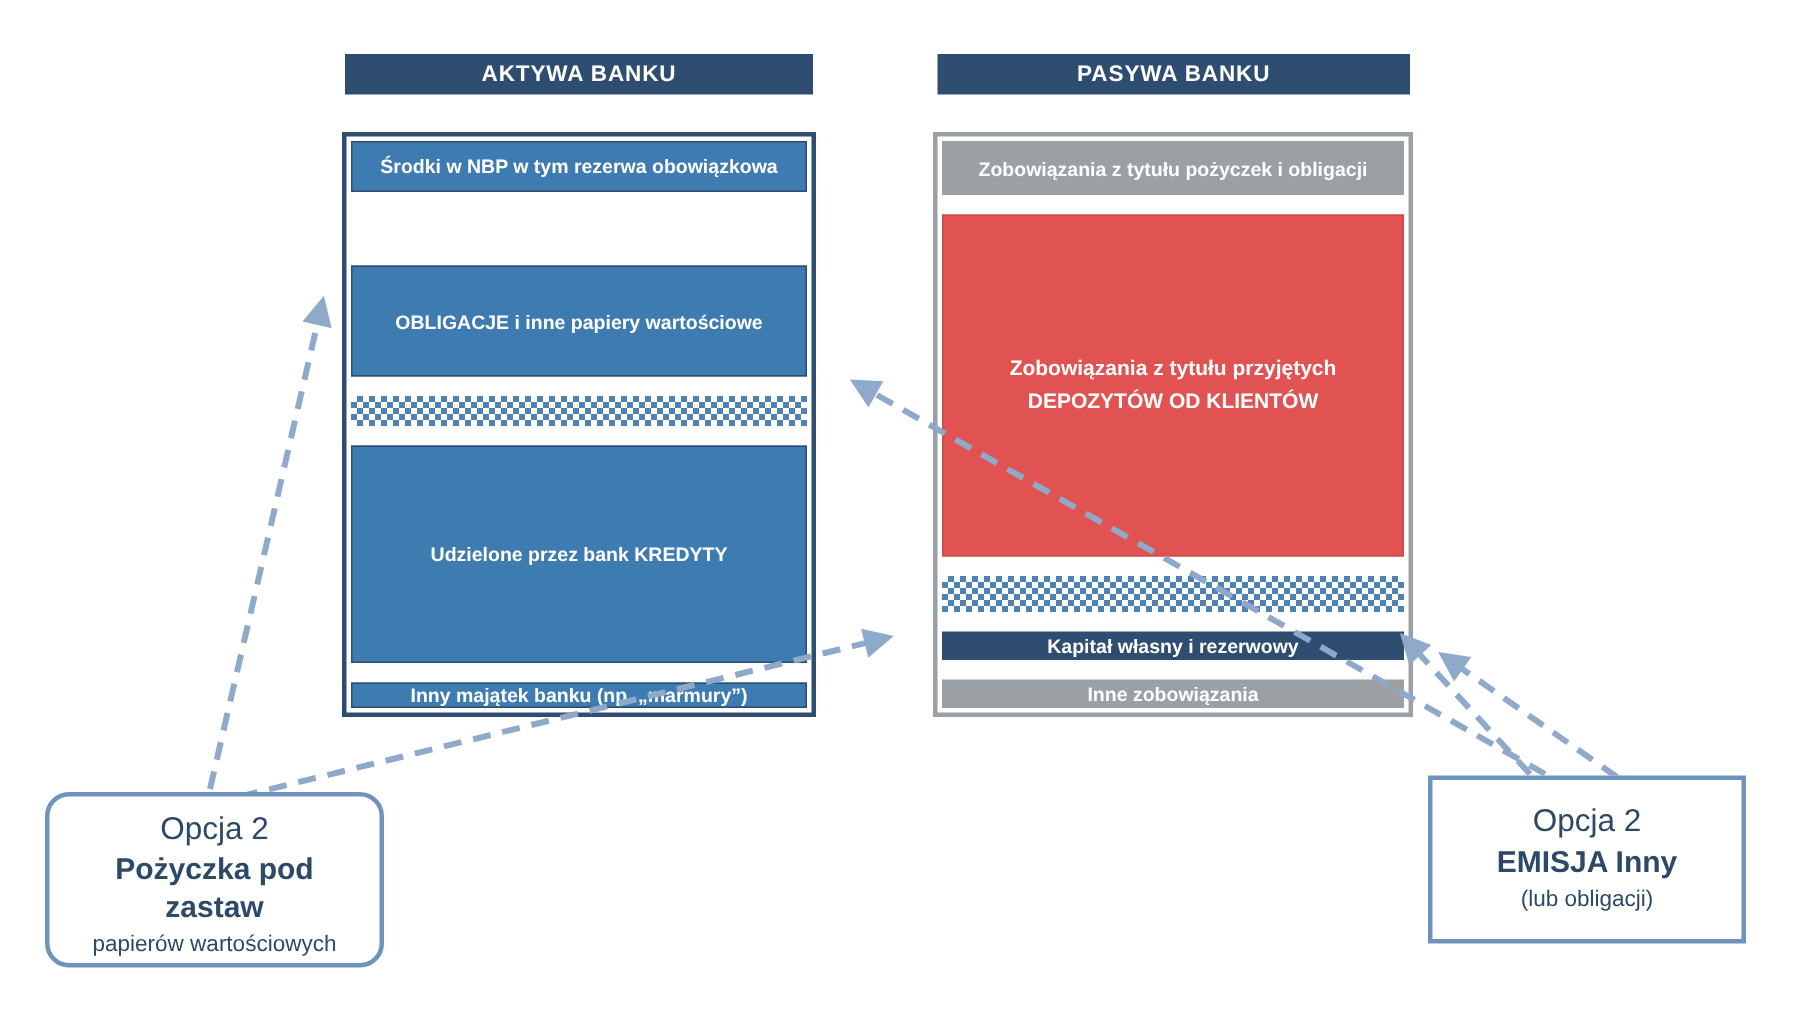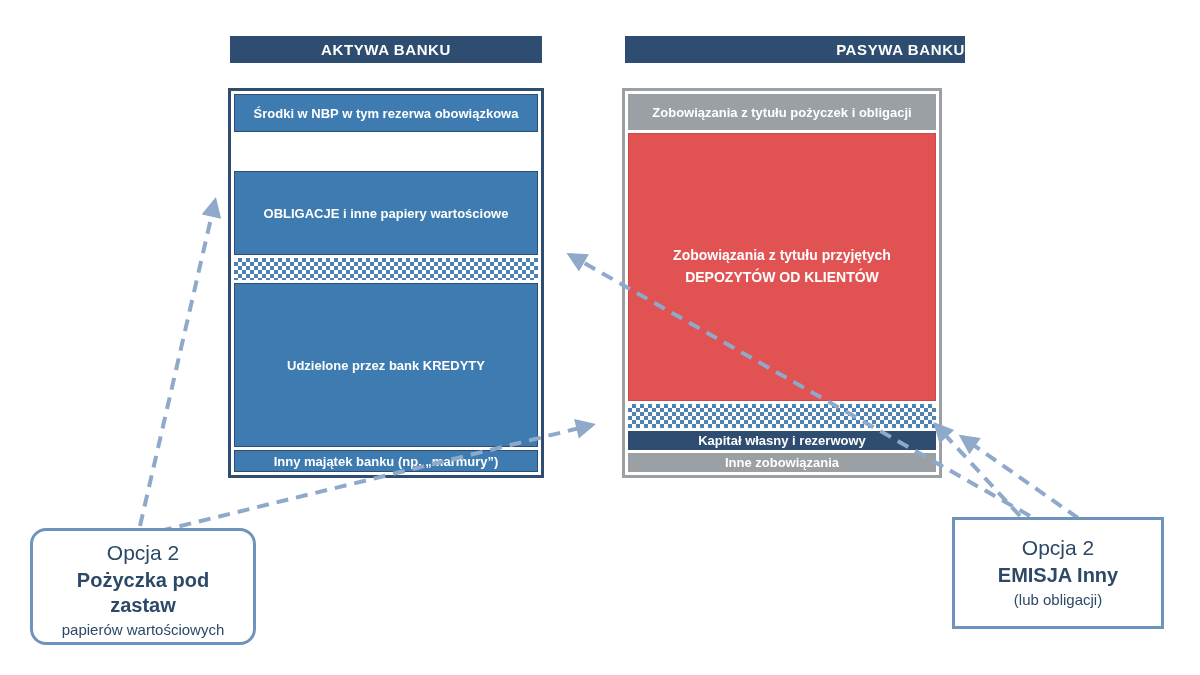--- a/index.html
+++ b/index.html
@@ -7,26 +7,26 @@
     position:relative;width:1200px;height:675px;background:#ffffff;
     font-family:"Liberation Sans", sans-serif;overflow:hidden;
   }
   
   .col-header{
     position:absolute;height:27px;line-height:27px;text-align:center;
     background:#2e4d71;color:#ffffff;font-size:15px;font-weight:bold;
     letter-spacing:0.6px;z-index:1;
   }
   .assets-header{left:230px;top:36px;width:312px;}
-  .liab-header{left:625px;top:36px;width:340px;text-align:right;}
+  .liab-header{left:625px;top:36px;width:315px;}
 
   
   .col{
     position:absolute;top:88px;height:390px;box-sizing:border-box;
-    display:flex;flex-direction:column;gap:3px;padding:3px;background:#ffffff;z-index:1;
+    display:flex;flex-direction:column;gap:13px;padding:3px;background:#ffffff;z-index:1;
   }
   .assets-col{left:228px;width:316px;border:3px solid #2e4d71;}
   .liab-col{left:622px;width:320px;border:3px solid #9aa0a4;}
 
   .box{
     display:flex;align-items:center;justify-content:center;text-align:center;
     color:#ffffff;font-weight:bold;font-size:13px;padding:0 10px;box-sizing:border-box;
   }
   .blue{background:#3d7bb0;border:1px solid #2e4d71;}
   .red{background:#e05352;border:1px solid #c94b4a;font-size:14px;line-height:1.55;flex:1;}

